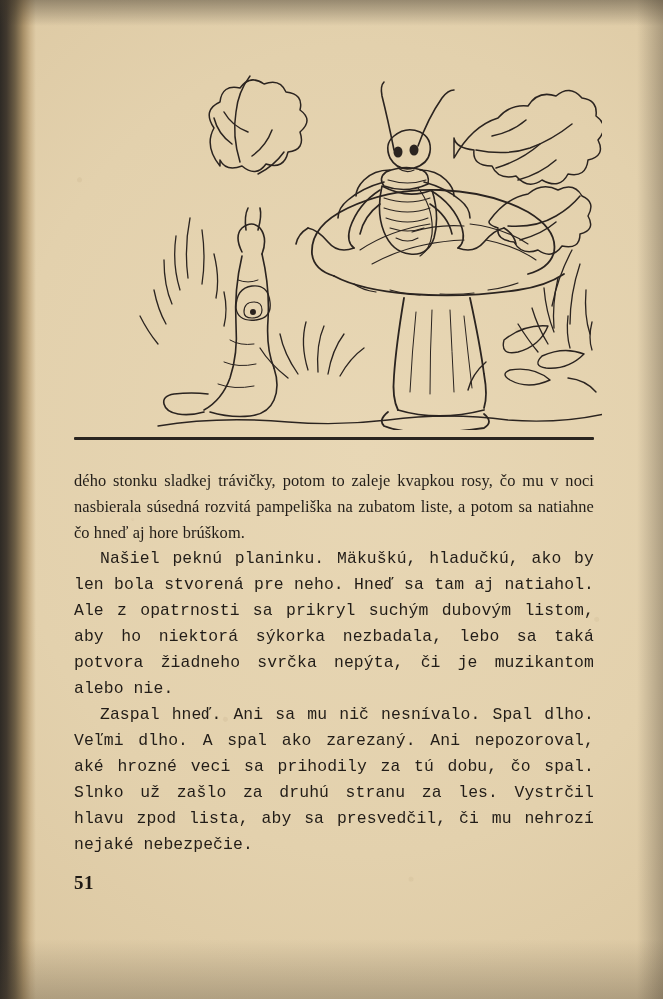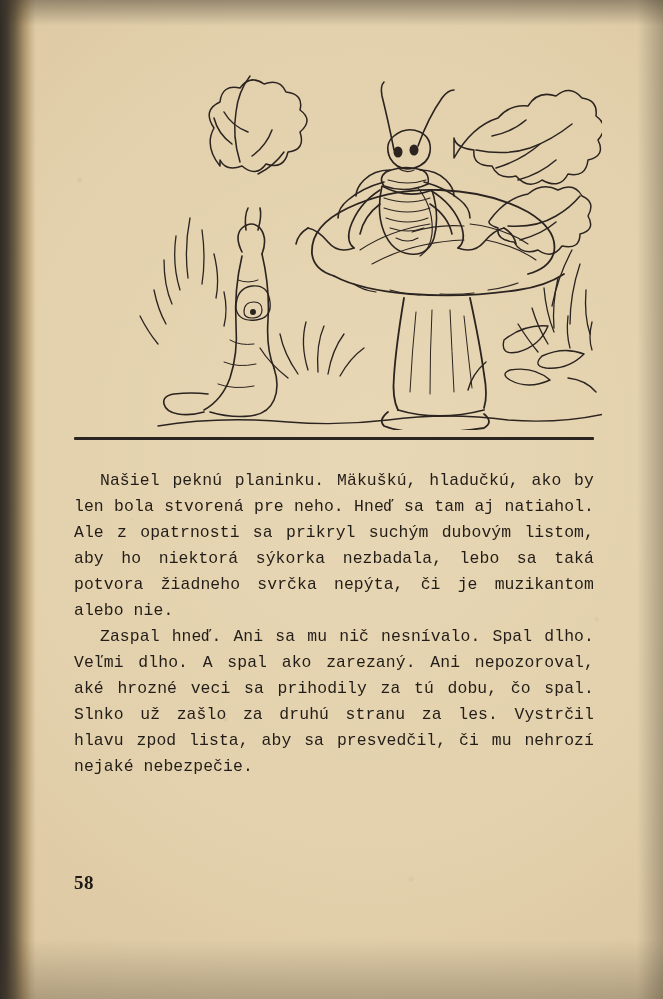--- a/index.html
+++ b/index.html
@@ -289,25 +289,26 @@
 
         </g>
       </svg>
     </div>
 
   </div>
 
   <div id="rule"></div>
 
   <div id="bodytext">
+    <p>dého stonku sladkej trávičky, potom to zaleje kvapkou rosy, čo mu v noci nasbierala súsedná rozvitá pampeliška na zubatom liste, a potom sa natiahne čo hneď aj hore brúškom.</p>
     <p class="indent">Našiel peknú planinku. Mäkuškú, hladučkú, ako by len bola stvorená pre neho. Hneď sa tam aj natiahol. Ale z opatrnosti sa prikryl suchým dubovým listom, aby ho niektorá sýkorka nezbadala, lebo sa taká potvora žiadneho svrčka nepýta, či je muzikantom alebo nie.</p>
     <p class="indent">Zaspal hneď. Ani sa mu nič nesnívalo. Spal dlho. Veľmi dlho. A spal ako zarezaný. Ani nepozoroval, aké hrozné veci sa prihodily za tú dobu, čo spal. Slnko už zašlo za druhú stranu za les. Vystrčil hlavu zpod lista, aby sa presvedčil, či mu nehrozí nejaké nebezpečie.</p>
   </div>
 
-  <div id="folio">58</div>
+  <div id="folio">51</div>
 
   <div id="grain"></div>
   <div id="gutter"></div>
   <div id="topedge"></div>
   <div id="rightedge"></div>
   <div id="bottomedge"></div>
 
 </div>
 
 </body></html>

